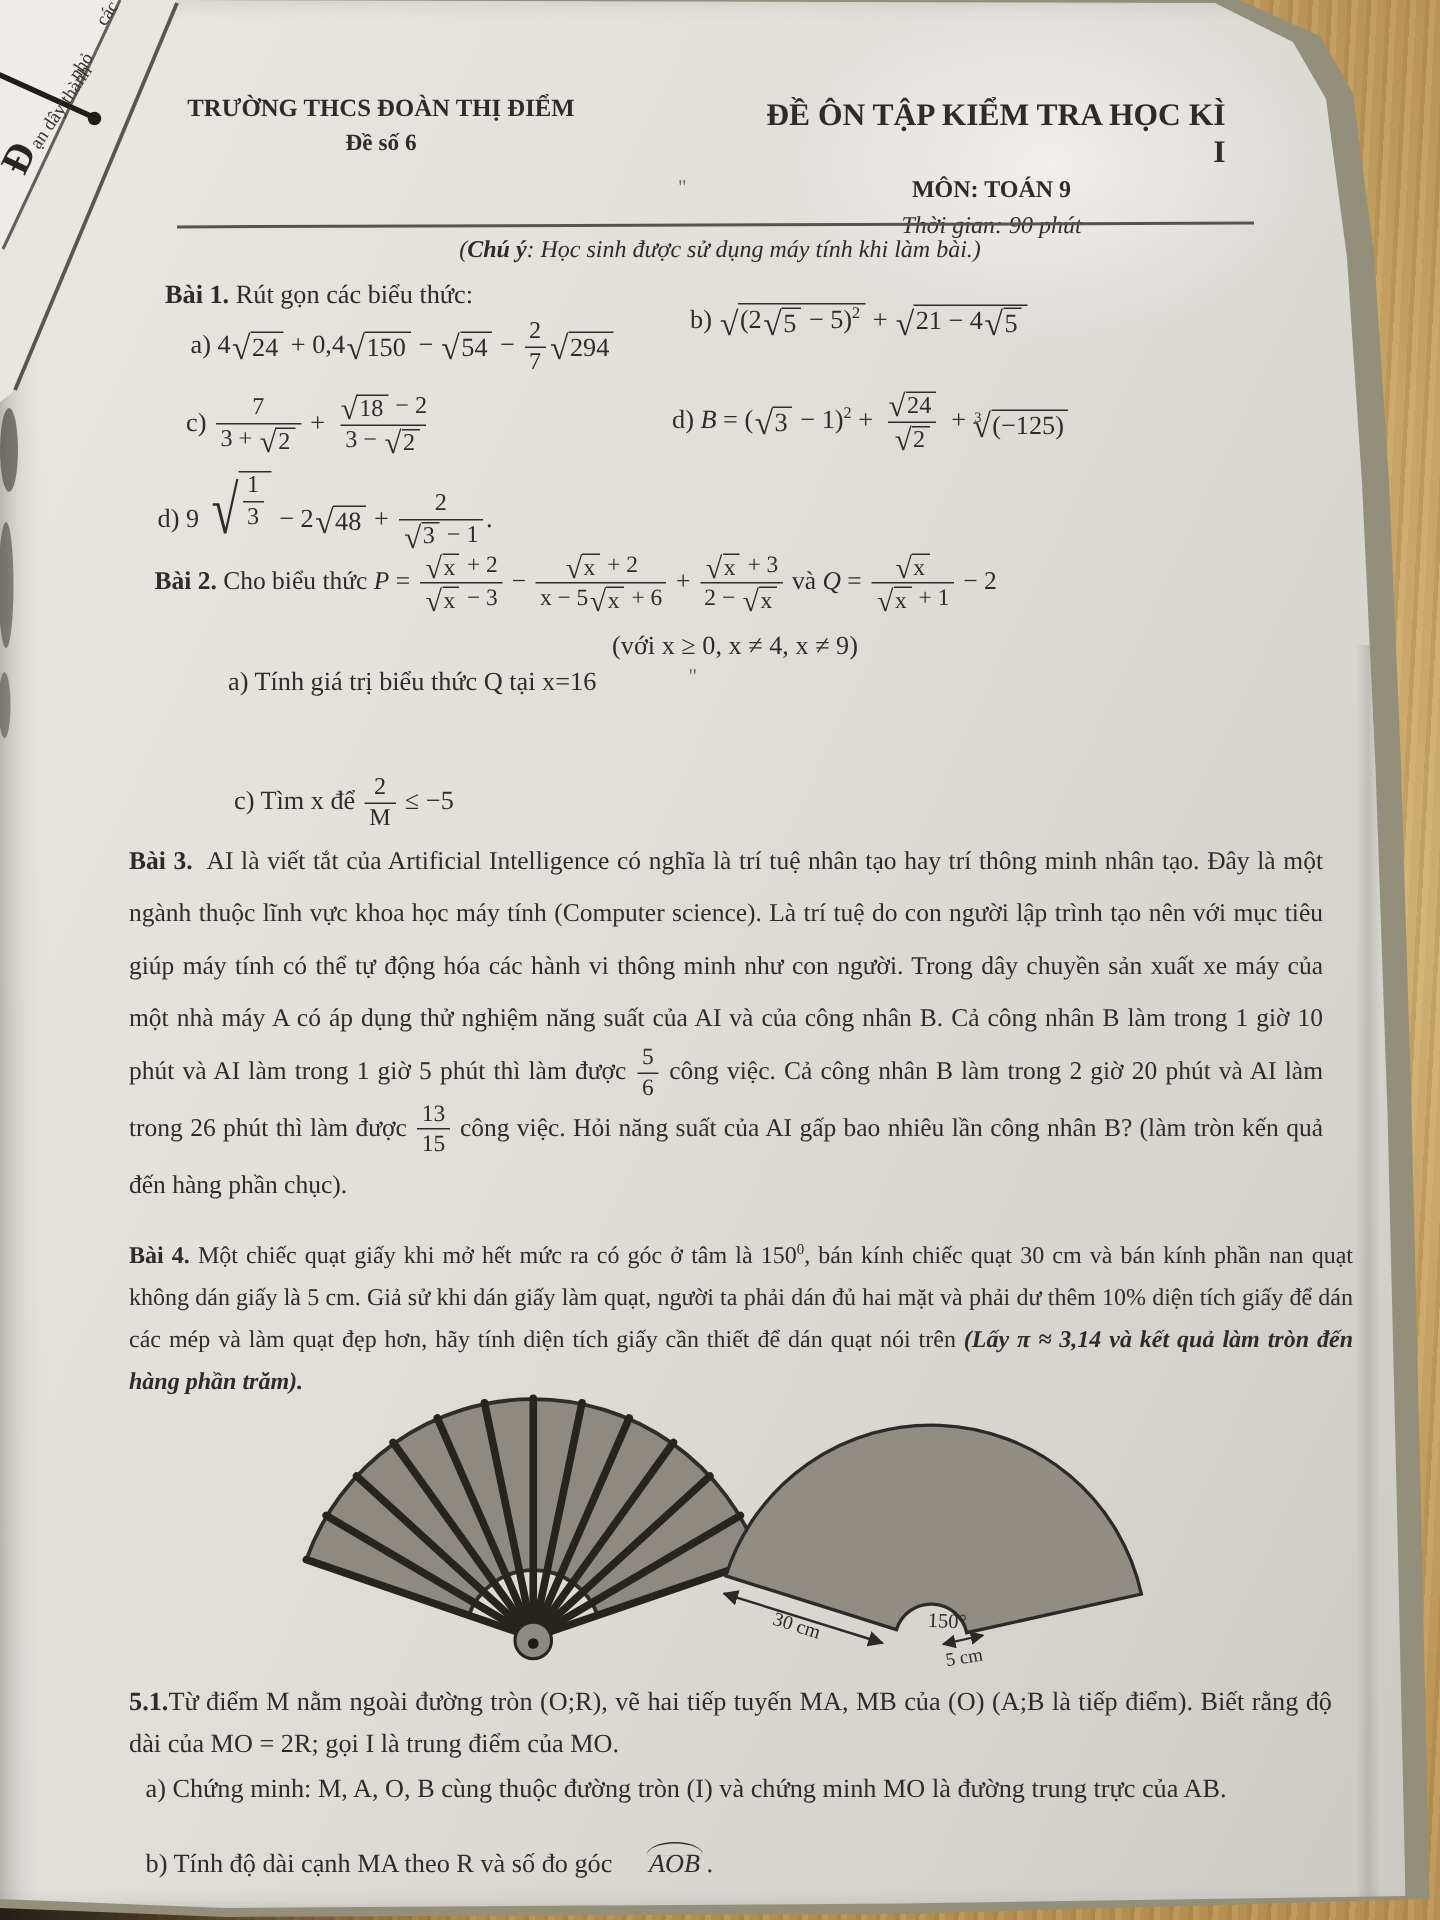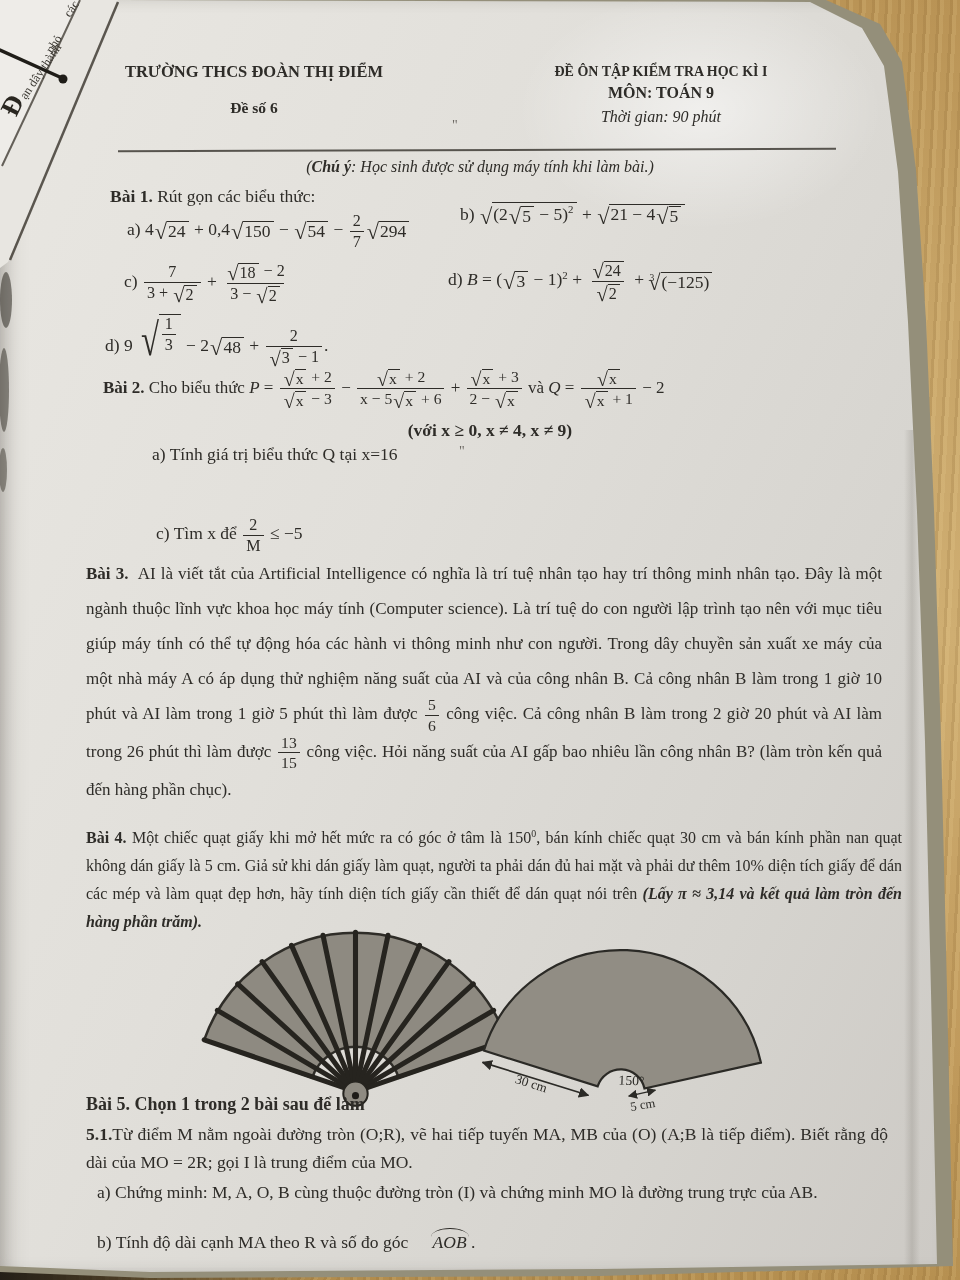--- a/index.html
+++ b/index.html
@@ -68,22 +68,22 @@
   .arc::before{content:"";position:absolute;left:-2px;right:-2px;top:0;height:8px;
     border-top:1.8px solid var(--ink);border-radius:50% 50% 0 0/100% 100% 0 0;}
 
   .divider{position:absolute;left:118px;top:149px;width:718px;height:2px;background:#57544e;transform:rotate(-.2deg);}
   .stray{position:absolute;color:#6b6862;font-size:14px;}
 
   .h-left{left:108px;top:62px;width:292px;text-align:center;}
   .h-right{left:505px;top:64px;width:312px;text-align:center;}
   .h-left .s1{font-size:16.5px;font-weight:bold;}
   .h-left .s2{font-size:15.5px;font-weight:bold;margin-top:7px;}
-  .h-left .s3{font-size:15.5px;font-weight:bold;margin-top:17px;}
-  .h-right .s1{font-size:14px;font-weight:bold;}
+  .h-left .s3{font-size:15.5px;font-weight:bold;margin-top:5px;}
+  .h-right .s1{font-size:21px;font-weight:bold;text-align:right;}
   .h-right .s2{font-size:16px;font-weight:bold;margin-top:4px;}
   .h-right .s3{font-size:16px;font-style:italic;margin-top:6px;}
   #note{left:150px;top:158px;width:660px;text-align:center;font-size:16px;}
 
   #fan-left{position:absolute;left:198px;top:920px;}
   #fan-right{position:absolute;left:484px;top:926px;transform:rotate(2.5deg);}
   .fan-label{font-family:"Liberation Serif","DejaVu Serif",serif;fill:#2b2a26;}
 </style>
 </head>
 <body>
@@ -222,21 +222,21 @@
       </span><span class="rm"> và </span><span class="it">Q</span><span class="rm"> = </span><span class="fr">
         <span class="nu"><span class="sq">
             <span class="rd">√</span>
             <span class="vin"><span class="rm">x</span></span>
           </span></span>
         <span class="de"><span class="sq">
             <span class="rd">√</span>
             <span class="vin"><span class="rm">x</span></span>
           </span><span class="rm"> + 1</span></span>
       </span><span class="rm"> − 2</span></div>
-  <div class="abs center" style="left:330px;top:420px;width:320px;font-size:17.5px;font-weight:bold;">(với x ≥ 0, x ≠ 4, x ≠ 9)</div>
+  <div class="abs center" style="left:330px;top:420px;width:320px;font-size:17.5px;">(với x ≥ 0, x ≠ 4, x ≠ 9)</div>
   <span class="stray" style="left:459px;top:444px;">"</span>
   <div class="fline" style="left:152px;top:444px;">a) Tính giá trị biểu thức Q tại x=16</div>
   <div class="fline" style="left:156px;top:516px;"><span class="rm">c) Tìm x để </span><span class="fr">
         <span class="nu"><span class="rm">2</span></span>
         <span class="de"><span class="rm">M</span></span>
       </span><span class="rm"> ≤ −5</span></div>
 
   <div class="para" style="left:86px;top:556px;width:796px;font-size:17px;line-height:35px;"><span class="bf">Bài 3.</span><span class="rm">&nbsp; AI là viết tắt của Artificial Intelligence có nghĩa là trí tuệ nhân tạo hay trí thông minh nhân tạo. Đây là một ngành thuộc lĩnh vực khoa học máy tính (Computer science). Là trí tuệ do con người lập trình tạo nên với mục tiêu giúp máy tính có thể tự động hóa các hành vi thông minh như con người. Trong dây chuyền sản xuất xe máy của một nhà máy A có áp dụng thử nghiệm năng suất của AI và của công nhân B. Cả công nhân B làm trong 1 giờ 10 phút và AI làm trong 1 giờ 5 phút thì làm được </span><span class="fr">
         <span class="nu"><span class="rm">5</span></span>
         <span class="de"><span class="rm">6</span></span>
@@ -275,21 +275,20 @@
       </marker>
     </defs>
     <path d="M0.8,129.3 A142,142 0 0 1 275.2,129.3 L161.2,159.8 A24,24 0 0 0 114.8,159.8 Z" fill="#918d84" stroke="#2b2a26" stroke-width="2.2"></path>
     <line x1="0" y1="141" x2="106" y2="169" stroke="#2b2a26" stroke-width="1.6" marker-start="url(#arr)" marker-end="url(#arr)"></line>
     <text class="fan-label" x="48" y="164" font-size="13" transform="rotate(15 48 164)" text-anchor="middle">30 cm</text>
     <text class="fan-label" x="148" y="157" font-size="13.5" text-anchor="middle">150°</text>
     <line x1="146" y1="168" x2="172" y2="161" stroke="#2b2a26" stroke-width="1.4" marker-start="url(#arr)" marker-end="url(#arr)"></line>
     <text class="fan-label" x="161" y="180" font-size="12.5" transform="rotate(-12 161 180)" text-anchor="middle">5 cm</text>
   </svg>
 
-  <div class="abs h-bold" style="left:86px;top:1094px;font-size:18px;">Bài 5. Chọn 1 trong 2 bài sau để làm</div>
   <div class="para" style="left:86px;top:1120px;width:802px;font-size:17.5px;line-height:28px;"><span class="bf">5.1.</span><span class="rm">Từ điểm M nằm ngoài đường tròn (O;R), vẽ hai tiếp tuyến MA, MB của (O) (A;B là tiếp điểm). Biết rằng độ dài của MO = 2R; gọi I là trung điểm của MO.</span></div>
   <div class="para" style="left:97px;top:1178px;width:780px;font-size:17.5px;line-height:28px;text-align:left;">a) Chứng minh: M, A, O, B cùng thuộc đường tròn (I) và chứng minh MO là đường trung trực của AB.</div>
   <div class="fline" style="left:97px;top:1232px;"><span class="rm">b) Tính độ dài cạnh MA theo R và số đo góc </span><span class="arc">AOB</span><span class="rm"> .</span></div>
 </div>
 
 <svg id="edge-overlay" class="layer" viewBox="0 0 960 1280">
   <line x1="118" y1="2" x2="10" y2="260" stroke="#38332b" stroke-width="2.5" opacity=".8"></line>
   <line x1="80" y1="0" x2="2" y2="166" stroke="#38332b" stroke-width="2" opacity=".75"></line>
   <ellipse cx="6" cy="300" rx="6" ry="28" fill="#2e2a22" opacity=".55"></ellipse>
   <ellipse cx="4" cy="390" rx="5" ry="42" fill="#2e2a22" opacity=".5"></ellipse>

